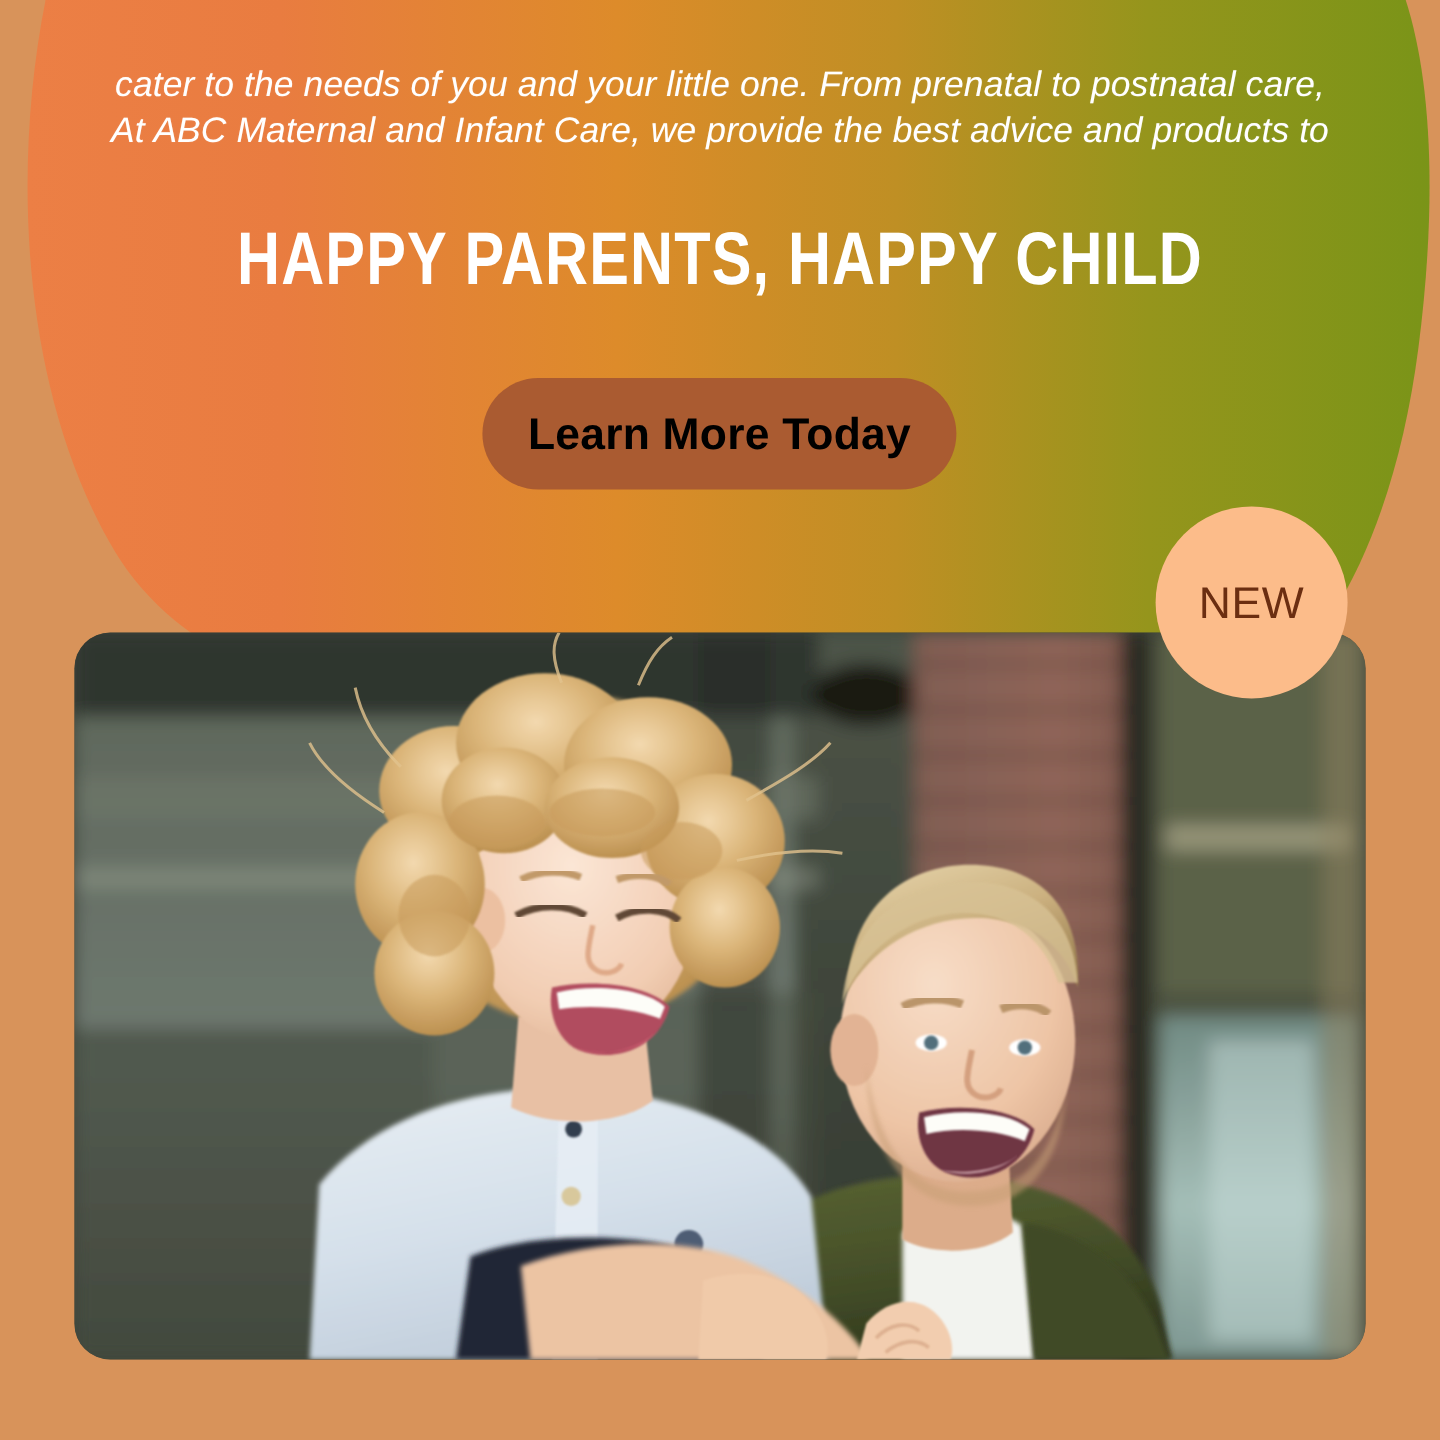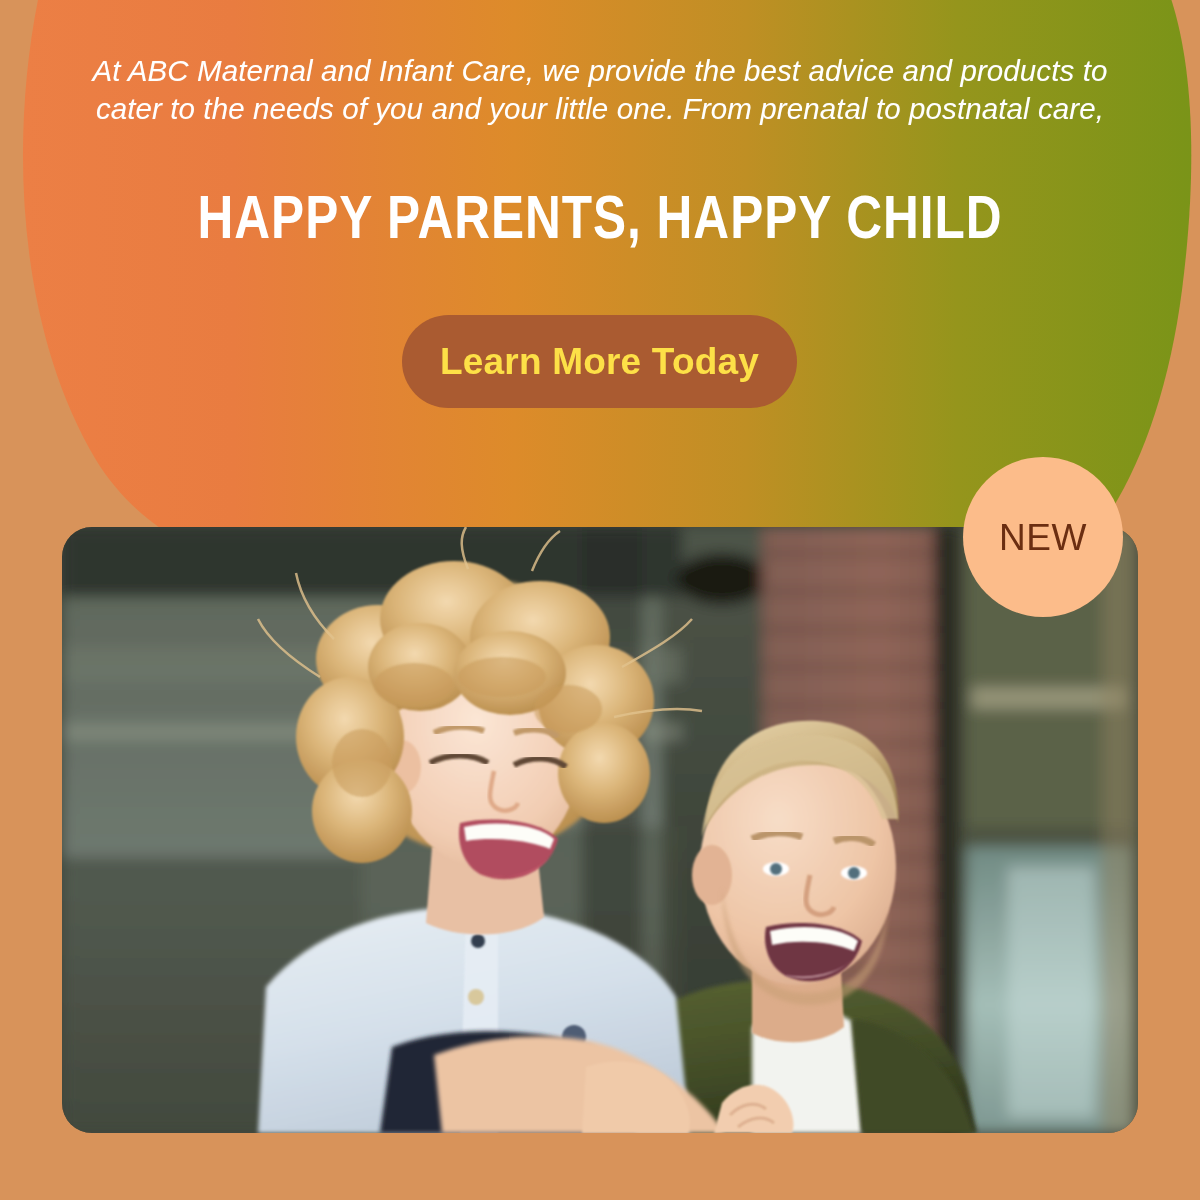--- a/index.html
+++ b/index.html
@@ -40,37 +40,37 @@
   .cta{
     position:absolute;left:402px;top:315px;
     width:395px;height:93px;
     background:#aa5b31;
     border-radius:47px;
     border:none;outline:none;
     display:flex;align-items:center;justify-content:center;
     cursor:pointer;padding:0;
   }
   .cta-label{
-    color:#fde047;font-size:37px;font-weight:700;
+    color:#000000;font-size:37px;font-weight:700;
     letter-spacing:.2px;font-family:"Liberation Sans",sans-serif;
     line-height:1;
   }
 
   
   .photo{
     position:absolute;left:62px;top:527px;
     width:1076px;height:606px;
     border-radius:30px;overflow:hidden;
     background:#3b4238;
   }
   .photo svg{display:block;width:100%;height:100%;}
 
   
   .badge{
-    position:absolute;left:963px;top:457px;
+    position:absolute;left:963px;top:422px;
     width:160px;height:160px;border-radius:50%;
     background:#fcbc8a;
     display:flex;align-items:center;justify-content:center;
     z-index:6;
   }
   .badge-label{
     color:#6b2e11;font-size:37px;font-weight:400;
     letter-spacing:.6px;line-height:1;
   }
 </style>
@@ -97,22 +97,22 @@
                C 8 150, 18 340, 96 470
                C 160 575, 300 610, 470 612
                L 1000 612
                C 1090 590, 1160 470, 1182 300
                C 1200 160, 1190 60, 1168 0
                Z" fill="url(#blobGrad)"></path>
     </svg>
   </div>
 
   <div class="copy">
+    <div>cater to the needs of you and your little one. From prenatal to postnatal care,</div>
     <div>At ABC Maternal and Infant Care, we provide the best advice and products to</div>
-    <div>cater to the needs of you and your little one. From prenatal to postnatal care,</div>
   </div>
 
   <div class="headline">HAPPY PARENTS, HAPPY CHILD</div>
 
   <div class="cta">
     <span class="cta-label">Learn More Today</span>
   </div>
 
   <div class="photo">
     <svg viewBox="0 0 1076 606" preserveAspectRatio="xMidYMid slice" xmlns="http://www.w3.org/2000/svg">

